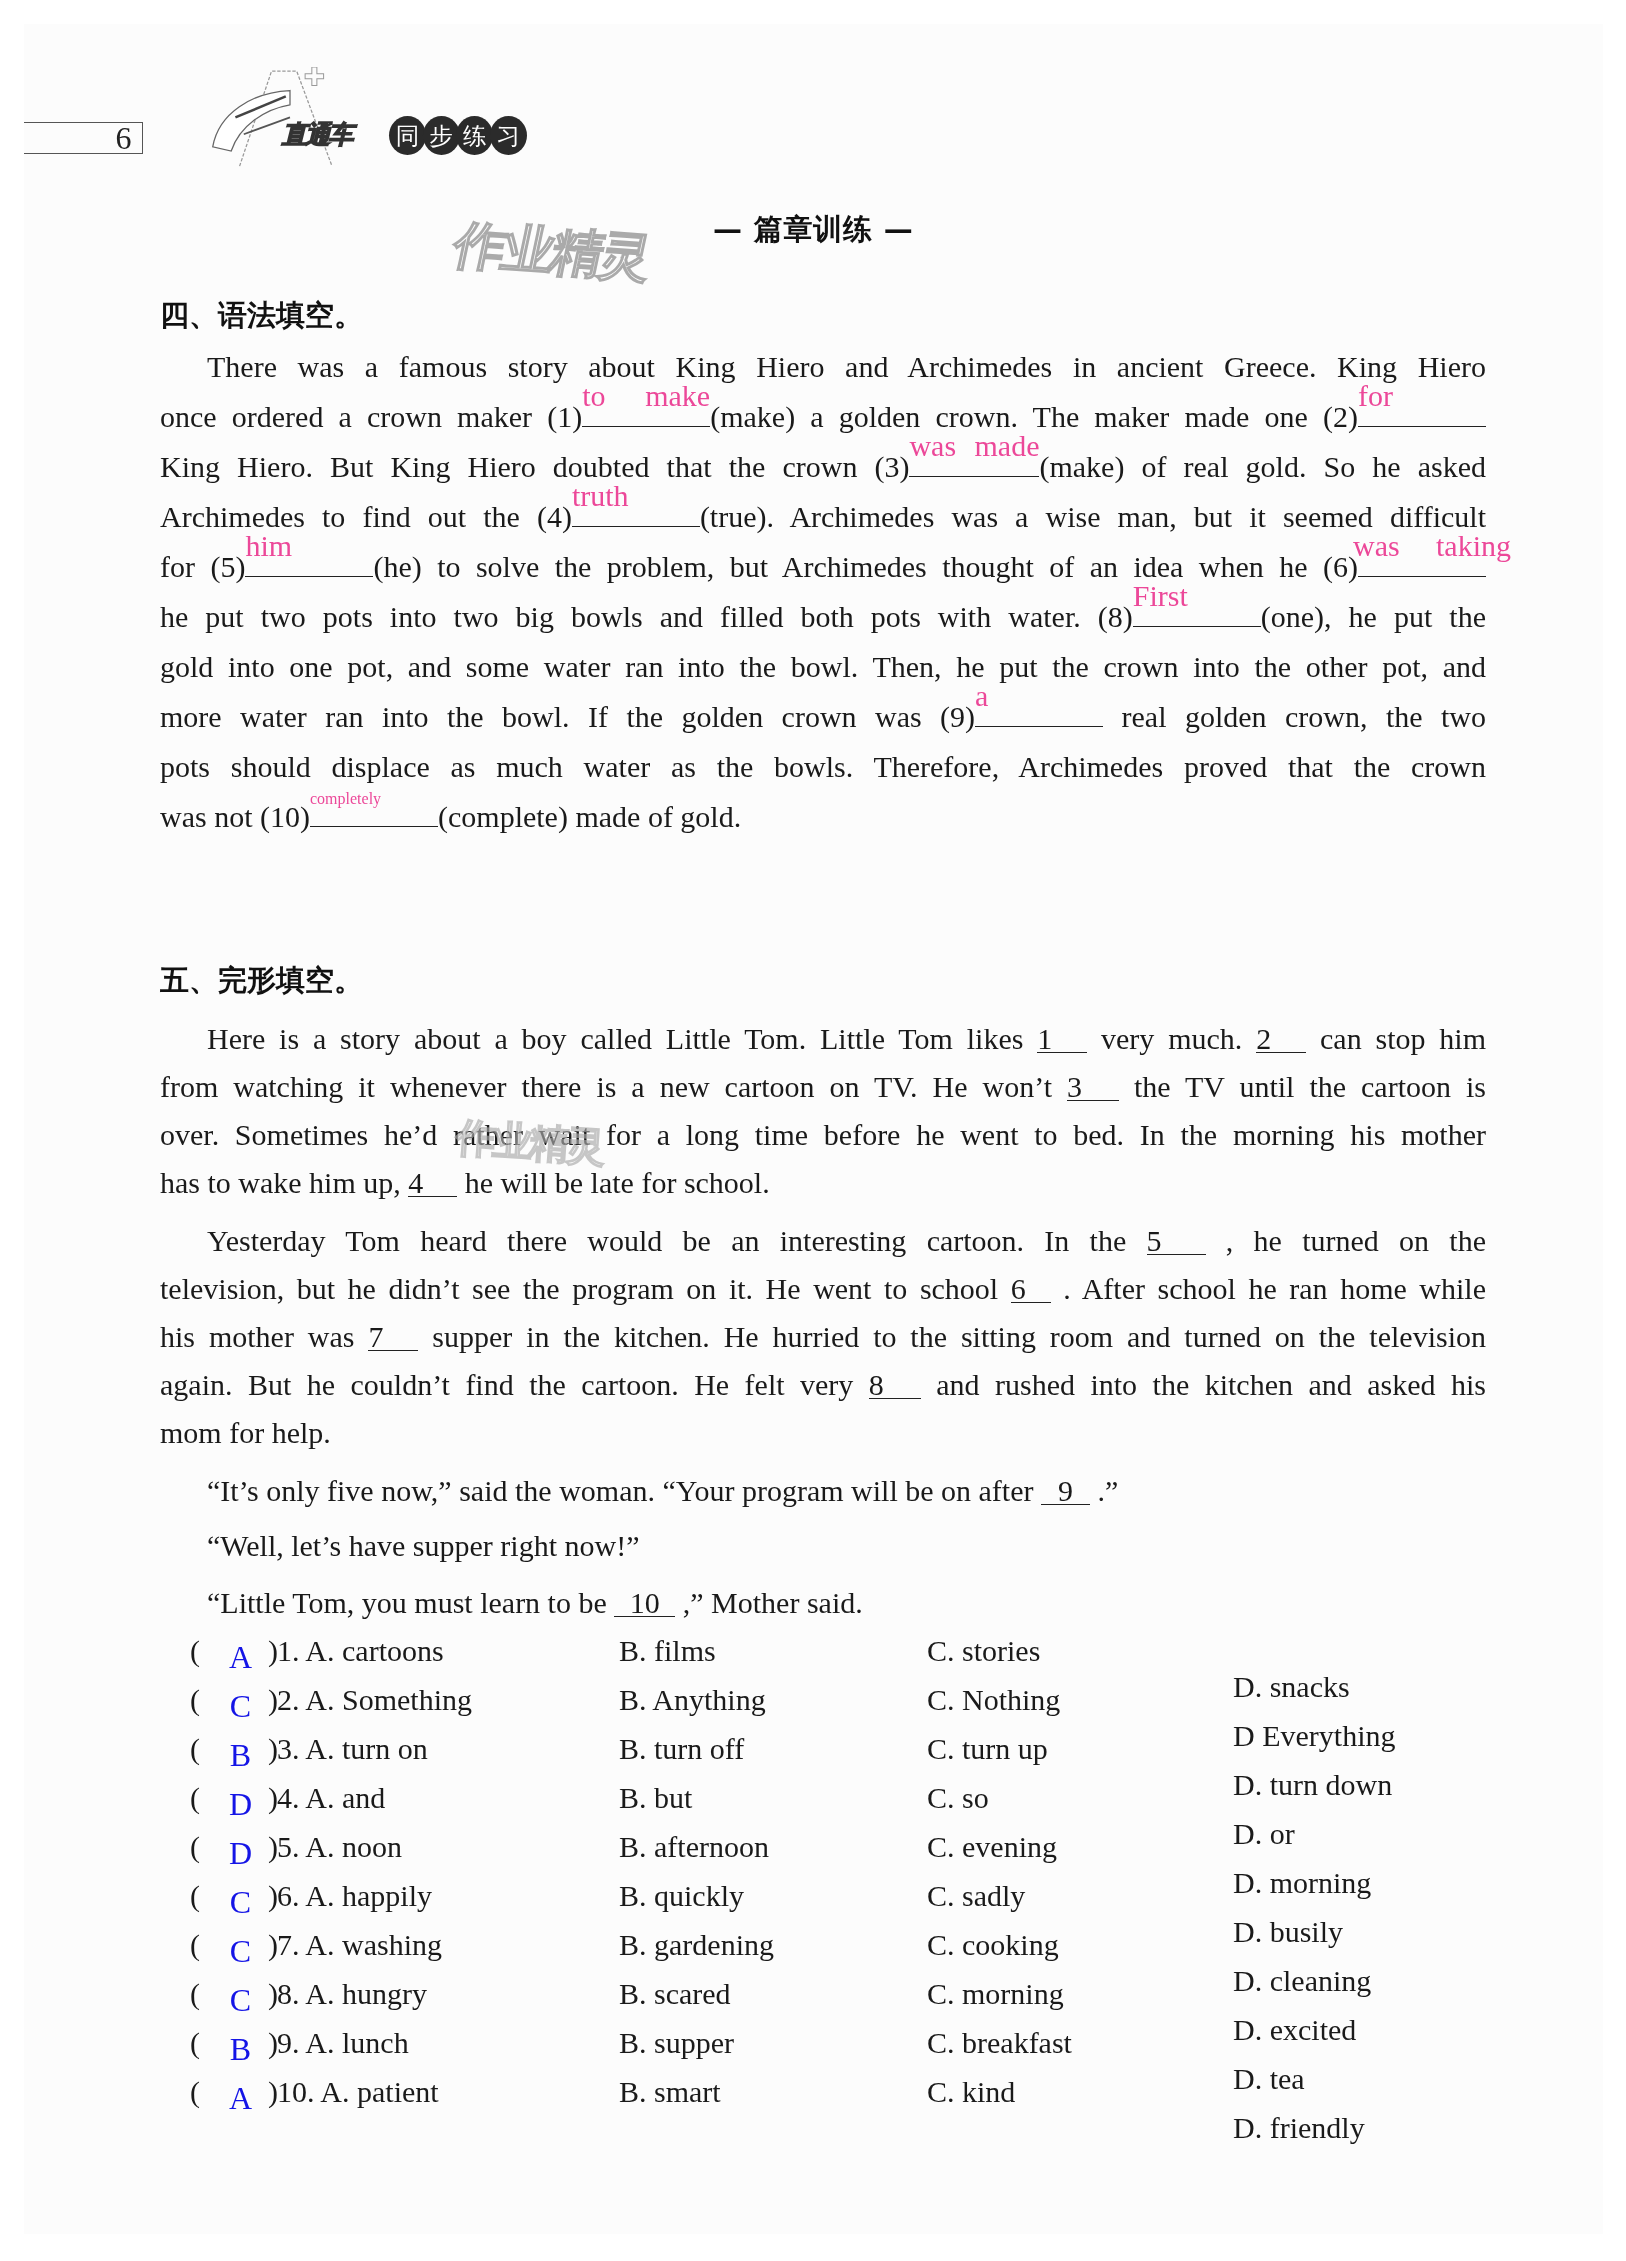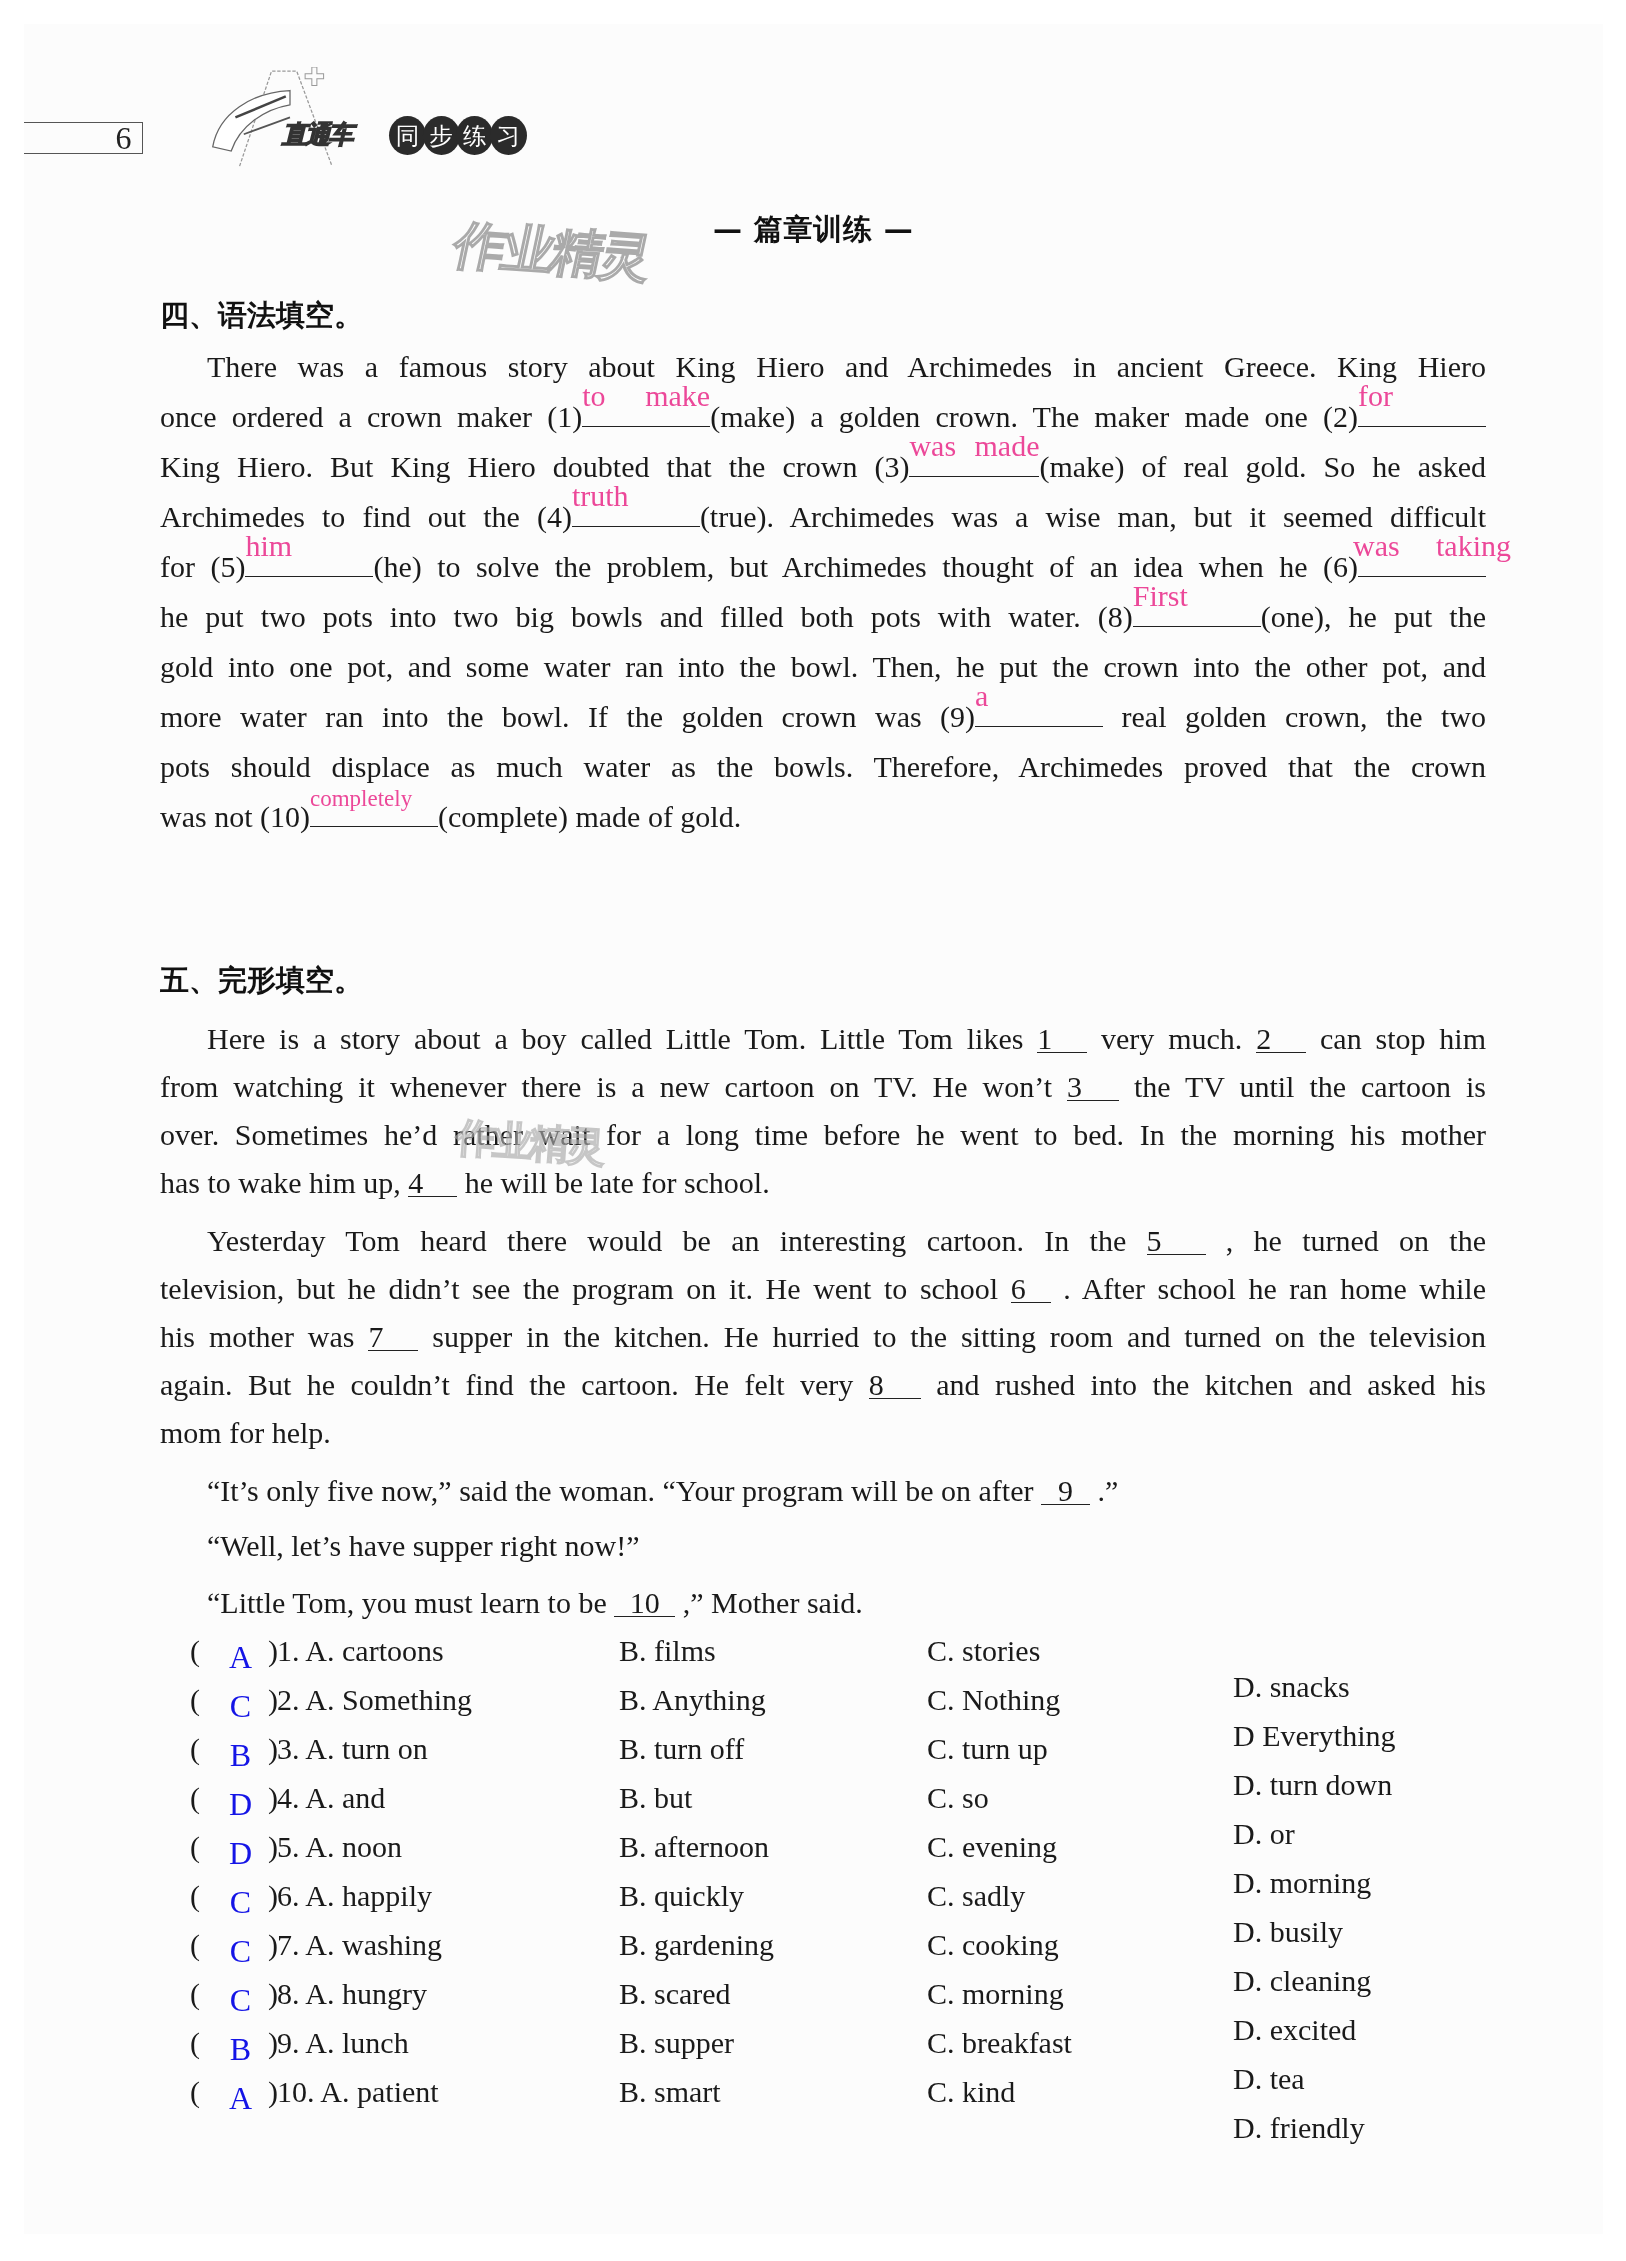--- a/index.html
+++ b/index.html
@@ -29,21 +29,21 @@
                    font-weight: bold; color: #111; }
 
   .para { position: absolute; left: 160px; width: 1326px; font-size: 30px; line-height: 50px;
           text-align: justify; color: #1a1a1a; }
   .para .line { display: block; height: 50px; text-align: justify; text-align-last: justify; white-space: nowrap; }
   .para .line.last { text-align-last: left; }
   .indent { padding-left: 47px; }
 
   .blank { display: inline-block; position: relative; border-bottom: 1.7px solid #222; height: 25px; vertical-align: baseline; }
   .ans { position: absolute; left: 0; right: 0; bottom: 5px; text-align: right; color: #ec4899; font-size: 30px; white-space: nowrap; }
-  .ans.small { font-size: 23px; bottom: 1.7px; }
+  .ans.small { font-size: 16px; bottom: 1.7px; }
   .cz { display: inline-block; border-bottom: 1.7px solid #222; text-align: center; line-height: 27px; }
 
   .quote { position: absolute; left: 207px; font-size: 30px; color: #1a1a1a; white-space: nowrap; }
 
   .options { position: absolute; left: 190px; top: 1634px; }
   .opt-row { position: relative; height: 49px; width: 1304px; font-size: 30px; }
   .opt-row span { position: absolute; top: 0; white-space: nowrap; }
   .paren-l { left: 0; } .paren-r { left: 78px; }
   .choice { left: 32px; width: 37px; text-align: center; color: #1414e6; font-size: 32px; top: 5px !important; }
   .col-a { left: 99px; } .col-b { left: 429px; } .col-c { left: 737px; } .col-d { left: 1043px; margin-top: 36px; }

